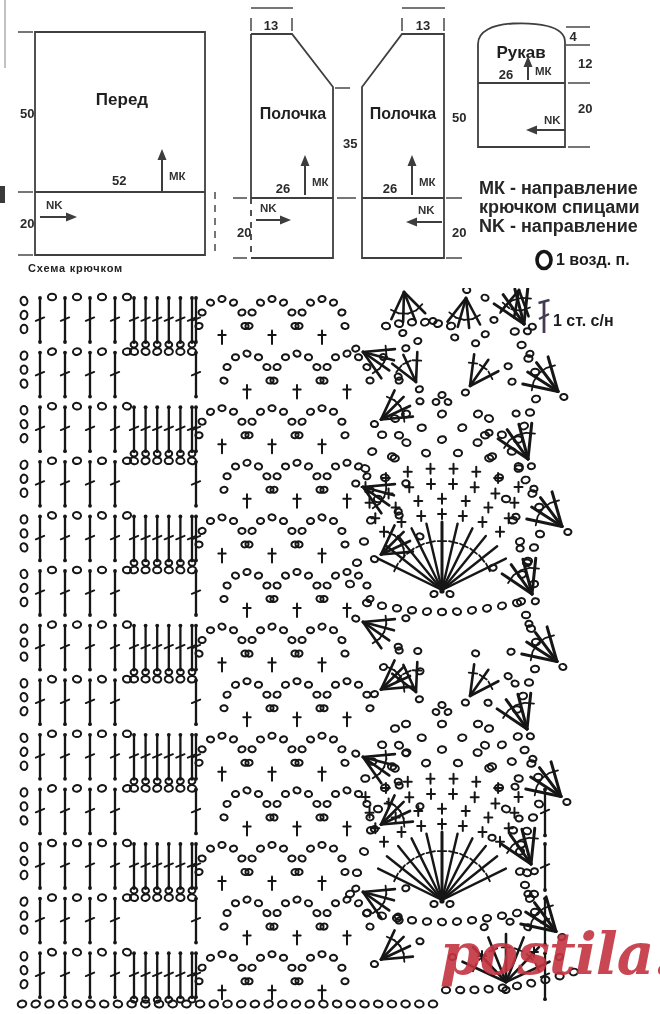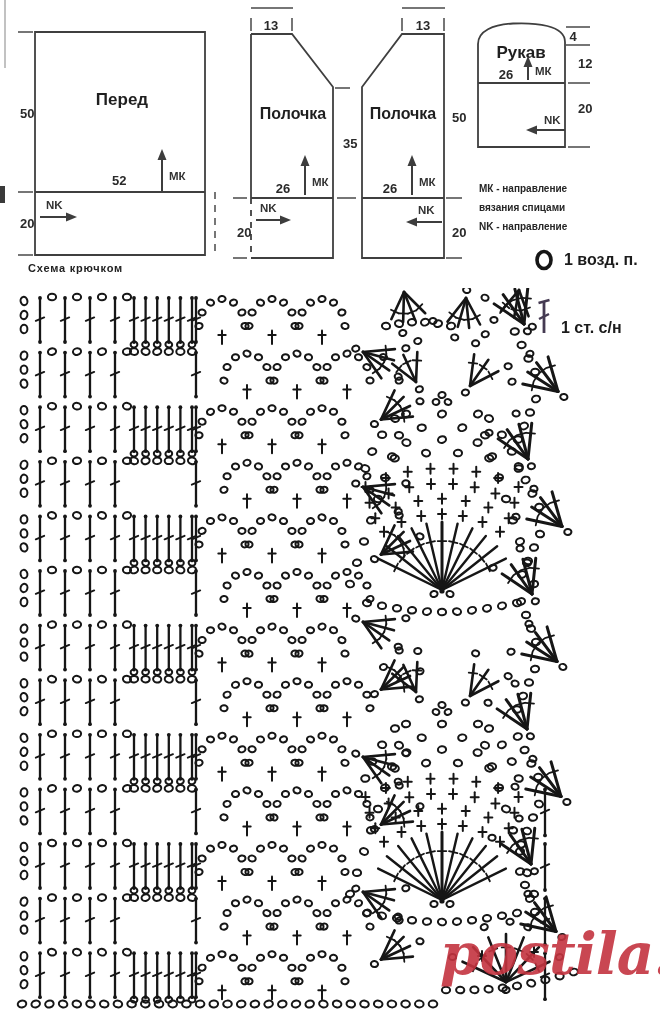--- a/index.html
+++ b/index.html
@@ -10,35 +10,35 @@
   }
   svg{position:absolute;left:0;top:0;}
   svg text{font-family:"Liberation Sans",sans-serif;fill:#1f1f1f;}
   .piece-label{font-size:17px;font-weight:600;}
   .num{font-size:13px;font-weight:600;fill:#2a2a2a;}
   .arr{font-size:11.5px;font-weight:600;fill:#333;}
   .schem-line{stroke:#3f3f3f;stroke-width:1.8;fill:none;}
   .schem-thin{stroke:#4a4a4a;stroke-width:1.5;fill:none;}
   .dir-legend{
     position:absolute;left:479px;top:179px;width:180px;
-    font-size:10px;font-weight:600;line-height:19px;color:#262626;
+    font-size:18px;font-weight:600;line-height:19px;color:#262626;
   }
   .dir-legend div{white-space:nowrap;}
   .section-title{
     position:absolute;left:28px;top:262px;font-size:11px;
     font-weight:600;letter-spacing:.8px;color:#222;
   }
   .sym-row{
-    position:absolute;display:flex;align-items:center;gap:8px;
+    position:absolute;display:flex;align-items:center;
     font-size:16px;font-weight:600;color:#1c1c1c;white-space:nowrap;
   }
   .sym-row svg{position:static;flex:0 0 auto;}
   #sym-chain{left:532px;top:248px;}
   #sym-sc{left:527px;top:275px;}
-  #sym-dc{left:535px;top:297px;align-items:flex-end;}
+  #sym-dc{left:535px;top:297px;align-items:center;}
   #sym-dc .lbl{margin-top:7px;}
   .watermark{
     position:absolute;left:440px;top:920px;
     font-family:"DejaVu Serif",serif;font-style:italic;font-weight:bold;
     font-size:58px;letter-spacing:-1px;opacity:.9;white-space:nowrap;
   }
   .artifact-a{position:absolute;left:4px;top:0;width:2px;height:68px;background:#c2c2c2;}
   .artifact-b{position:absolute;left:0;top:186px;width:5px;height:17px;background:#3a3a3a;}
 </style>
 </head>
@@ -132,21 +132,21 @@
       <g>
         <line x1="565" y1="130" x2="534" y2="130" stroke="#3d3d3d" stroke-width="2"></line>
         <polygon points="526,130 537,125.5 537,134.5" fill="#3d3d3d"></polygon>
       </g>
       <text class="arr" x="544" y="124">NK</text>
     </g>
   </svg>
 
   <div class="dir-legend">
     <div>МК - направление</div>
-    <div>вязания спицами</div>
+    <div>крючком спицами</div>
     <div>NK - направление</div>
   </div>
 
   <div class="sym-row" id="sym-chain">
     <svg width="24" height="24" viewBox="0 0 24 24">
       <ellipse cx="12" cy="12" rx="7" ry="8.5" fill="none" stroke="#161616" stroke-width="3.6"></ellipse>
     </svg>
     <span class="lbl">1 возд. п.</span>
   </div>
   <div class="sym-row" id="sym-dc">

